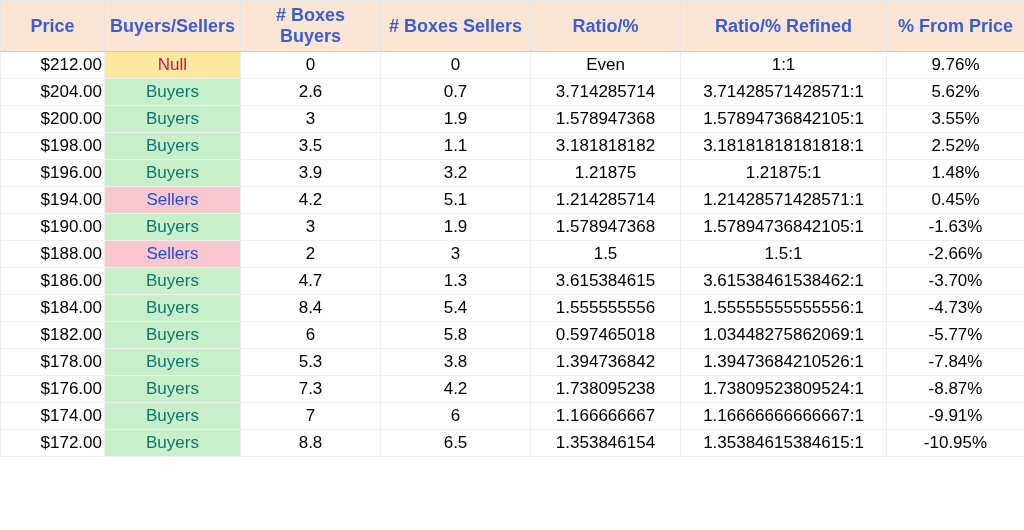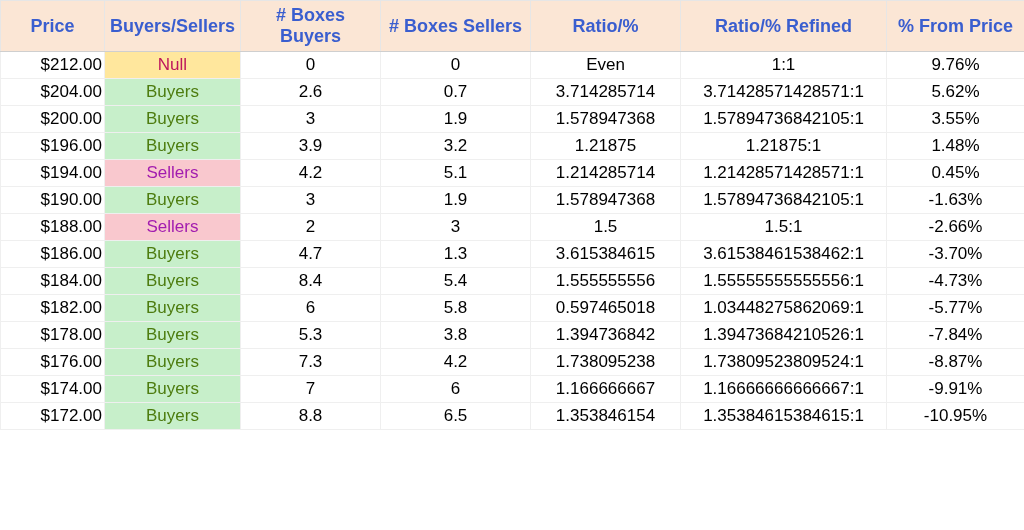--- a/index.html
+++ b/index.html
@@ -30,22 +30,22 @@
     text-align: center;
     font-size: 17px;
     color: #000;
     padding: 3px 2px;
     border: 1px solid #efefef;
     height: 26px;
     white-space: nowrap;
   }
   td.price-col { text-align: right; padding-left: 12px; }
   .bs-null    { background: #ffe79d; color: #be185d; }
-  .bs-buyers  { background: #c7efca; color: #4d7c0f; }
-  .bs-sellers { background: #f9c8ce; color: #a21caf; }
+  .bs-buyers  { background: #c7efca; color: #0f766e; }
+  .bs-sellers { background: #f9c8ce; color: #1d4ed8; }
   tr.highlight td { font-weight: bold; border-top: 3px solid #000; border-bottom: 3px solid #000; }
   tr.highlight td:first-child { border-left: 3px solid #000; }
   tr.highlight td:last-child  { border-right: 3px solid #000; }
   
   col.c1 { width: 104px; }
   col.c2 { width: 136px; }
   col.c3 { width: 140px; }
   col.c4 { width: 150px; }
   col.c5 { width: 150px; }
   col.c6 { width: 206px; }
@@ -97,20 +97,29 @@
       <tr>
         <td class="price-col">$200.00</td>
         <td class="bs-buyers">Buyers</td>
         <td>3</td>
         <td>1.9</td>
         <td>1.578947368</td>
         <td>1.57894736842105:1</td>
         <td>3.55%</td>
       </tr>
       <tr>
+        <td class="price-col">$198.00</td>
+        <td class="bs-buyers">Buyers</td>
+        <td>3.5</td>
+        <td>1.1</td>
+        <td>3.181818182</td>
+        <td>3.18181818181818:1</td>
+        <td>2.52%</td>
+      </tr>
+      <tr>
         <td class="price-col">$196.00</td>
         <td class="bs-buyers">Buyers</td>
         <td>3.9</td>
         <td>3.2</td>
         <td>1.21875</td>
         <td>1.21875:1</td>
         <td>1.48%</td>
       </tr>
       <tr>
         <td class="price-col">$194.00</td>

